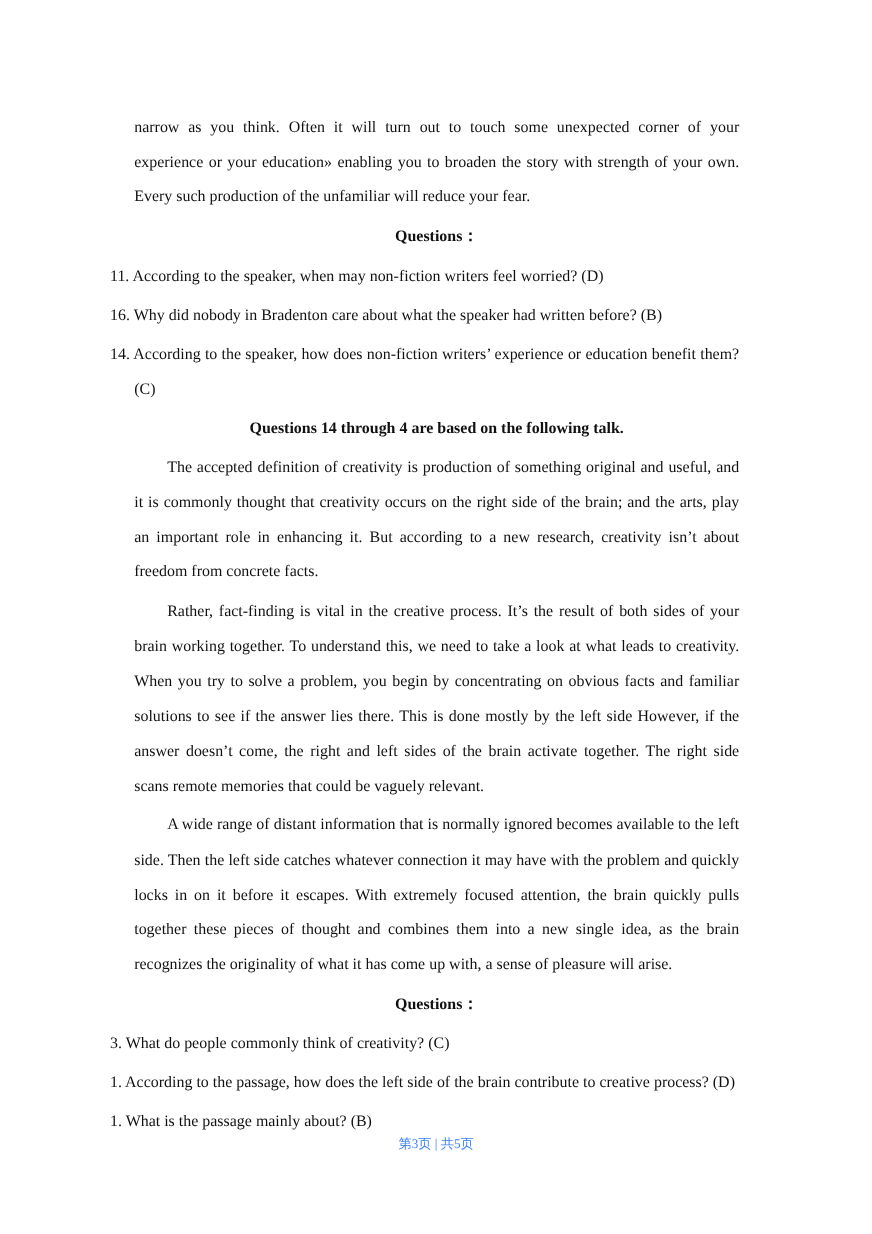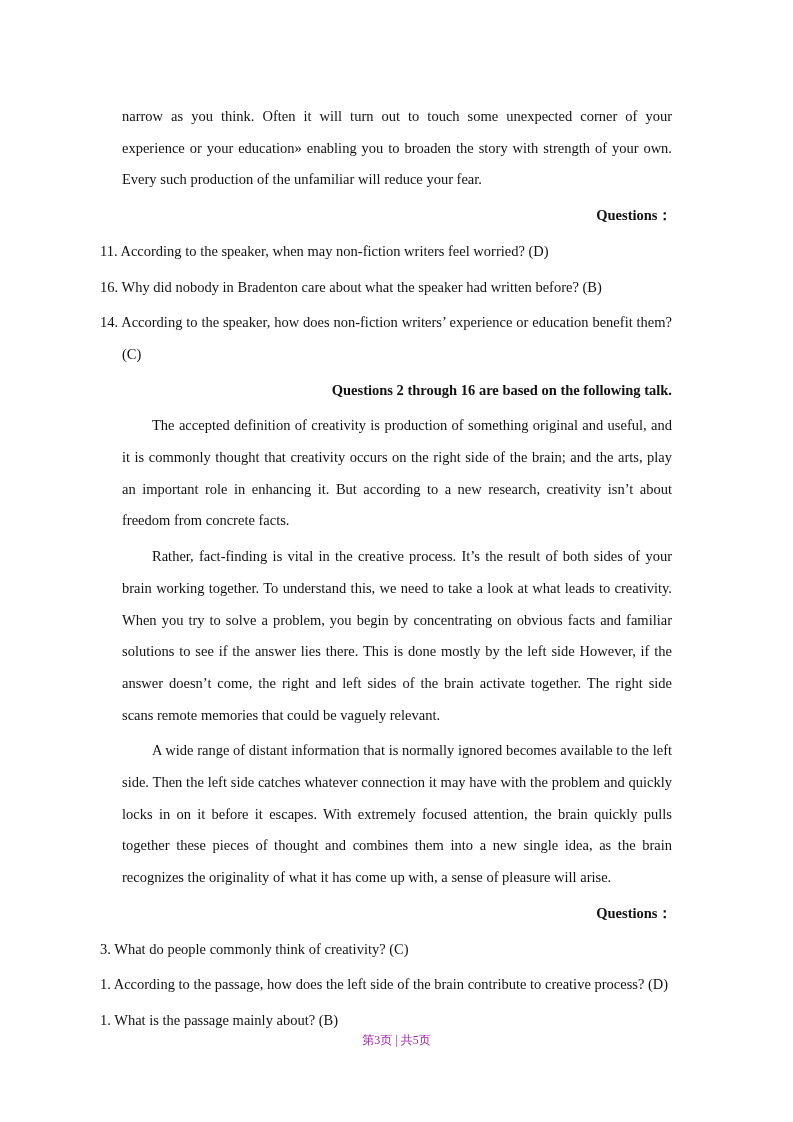--- a/index.html
+++ b/index.html
@@ -30,57 +30,57 @@
       padding: 0;
     }
     .para {
       text-align: justify;
     }
     .para.first-indent {
       text-indent: 30px;
     }
     .heading {
       font-weight: bold;
-      text-align: right;
+      text-align: center;
     }
     .question {
       text-align: justify;
       padding-left: 22px;
       text-indent: -22px;
     }
     .footer {
       position: absolute;
       left: 0;
       right: 0;
       top: 1032px;
       text-align: center;
       font-size: 12px;
       line-height: 16px;
-      color: #a21caf;
+      color: #3b82f6;
       font-family: "Liberation Serif", "DejaVu Serif", serif;
     }
   </style>
 </head>
 <body>
 
 <div class="page">
 
   <div class="content">
 
     <p class="para">narrow as you think. Often it will turn out to touch some unexpected corner of your experience or your education» enabling you to broaden the story with strength of your own. Every such production of the unfamiliar will reduce your fear.</p>
 
     <p class="heading">Questions：</p>
 
     <p class="question">11. According to the speaker, when may non-fiction writers feel worried? (D)</p>
 
     <p class="question">16. Why did nobody in Bradenton care about what the speaker had written before? (B)</p>
 
     <p class="question">14. According to the speaker, how does non-fiction writers’ experience or education benefit them? (C)</p>
 
-    <p class="heading">Questions 2 through 16 are based on the following talk.</p>
+    <p class="heading">Questions 14 through 4 are based on the following talk.</p>
 
     <p class="para first-indent">The accepted definition of creativity is production of something original and useful, and it is commonly thought that creativity occurs on the right side of the brain;  and the arts, play an important role in enhancing it. But according to a new research, creativity isn’t about freedom from concrete facts.</p>
 
     <p class="para first-indent">Rather, fact-finding is vital in the creative process. It’s the result of both sides of your brain working together. To understand this, we need to take a look at what leads to creativity. When you try to solve a problem, you begin by concentrating on obvious facts and familiar solutions to see if the answer lies there. This is done mostly by the left side However, if the answer doesn’t come, the right and left sides of the brain activate together. The right side scans remote memories that could be vaguely relevant.</p>
 
     <p class="para first-indent">A wide range of distant information that is normally ignored becomes available to the left side. Then the left side catches whatever connection it may have with the problem and quickly locks in on it before it escapes. With extremely focused attention, the brain quickly pulls together these pieces of thought and combines them into a new single idea, as the brain recognizes the originality of what it has come up with, a sense of pleasure will arise.</p>
 
     <p class="heading">Questions：</p>
 
     <p class="question">3. What do people commonly think of creativity? (C)</p>

